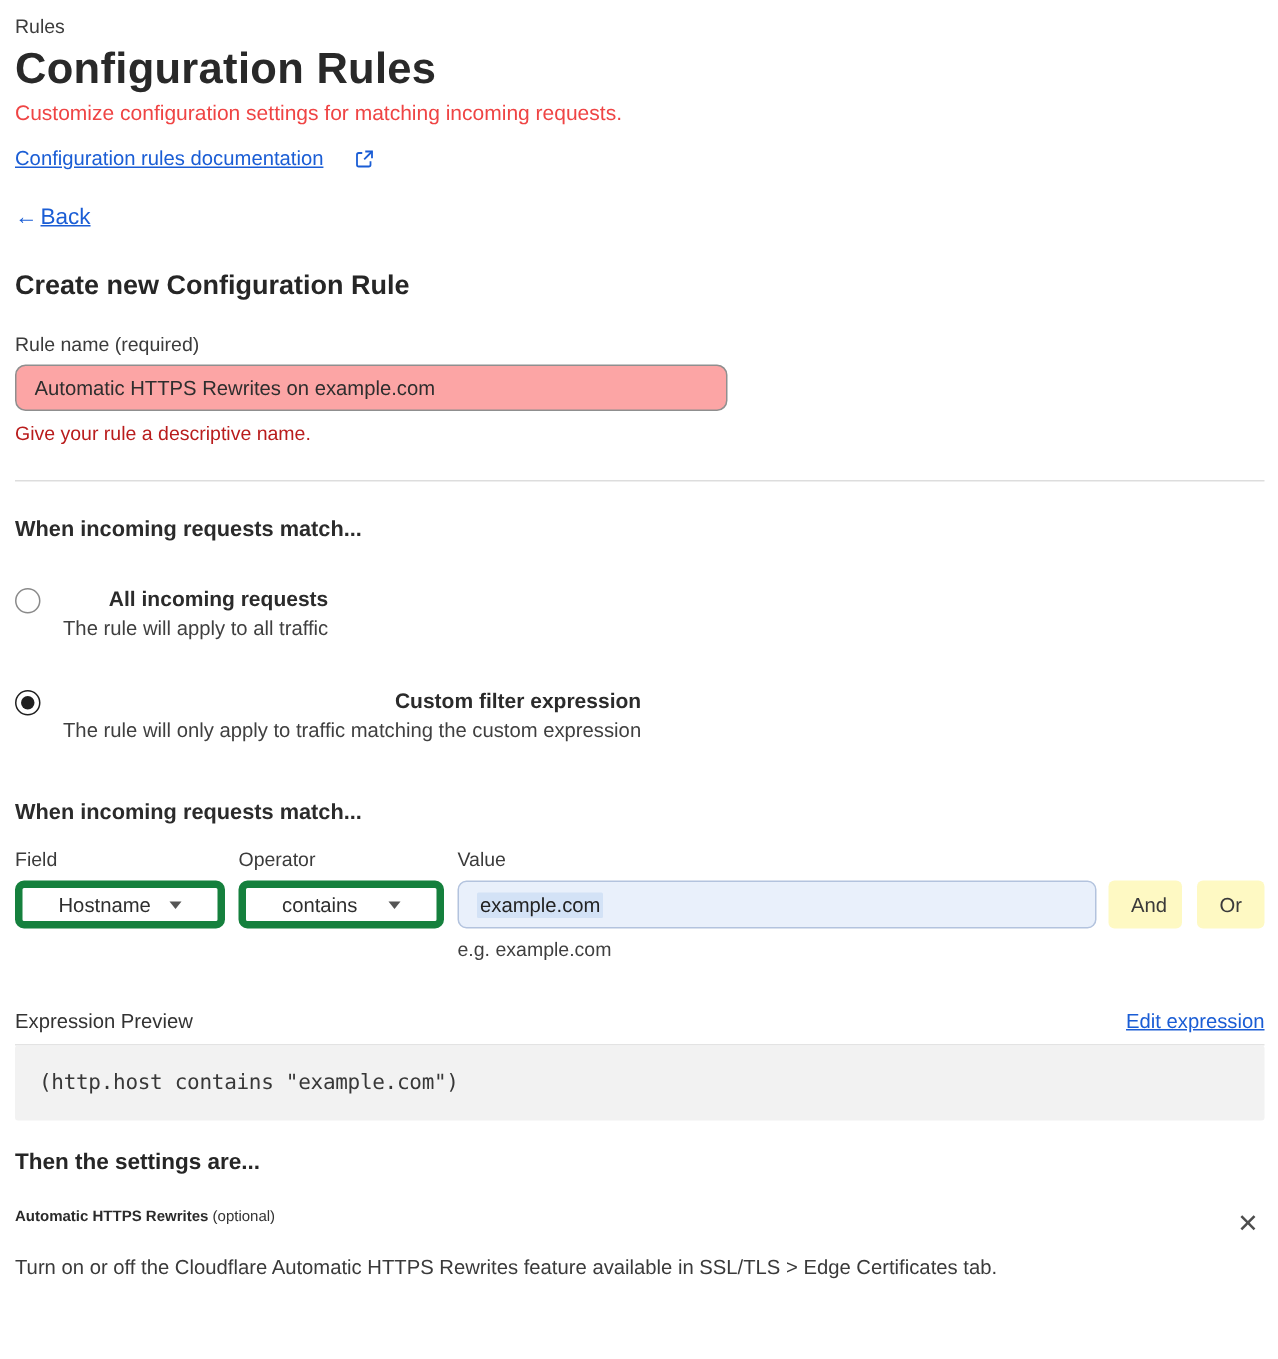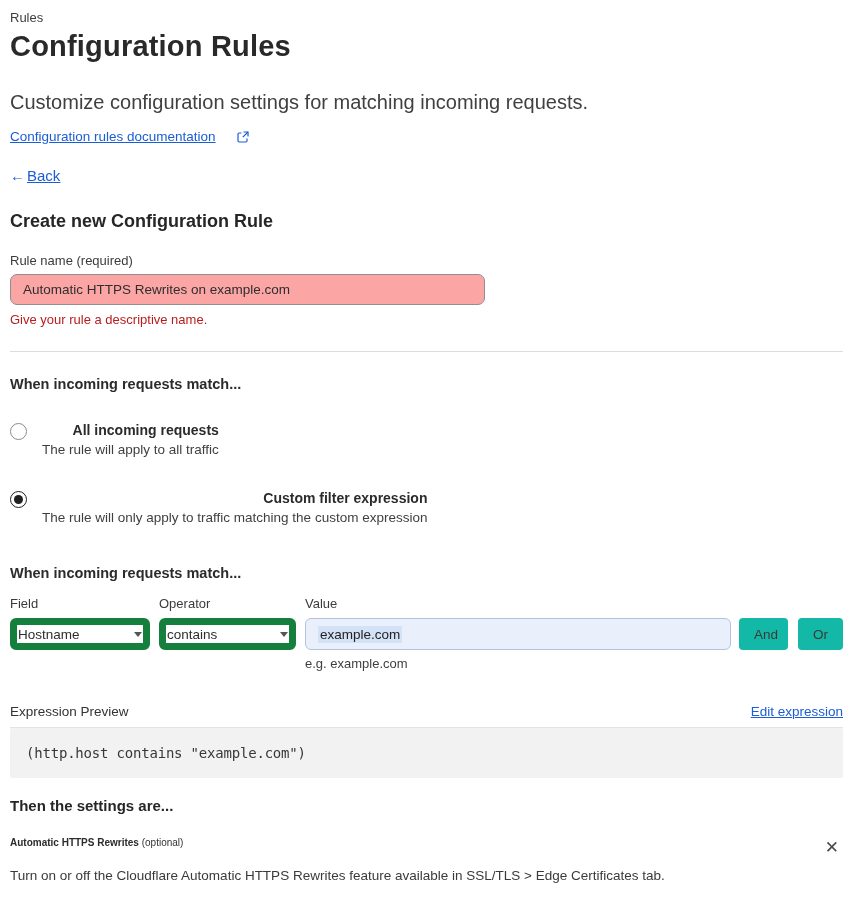--- a/index.html
+++ b/index.html
@@ -7,21 +7,21 @@
   body {
     width: 852px; height: 906px;
     font-family: "Liberation Sans", sans-serif;
     color: #2b2b2b;
     overflow: hidden;
   }
   .container { padding: 10px 9px 0 10px; width: 852px; }
 
   .breadcrumb { font-size: 13px; color: #3d3d3d; }
   .page-title { font-size: 29px; font-weight: bold; color: #292929; margin-top: 5px; letter-spacing: .2px; }
-  .page-subtitle { font-size: 20px; color: #404040; margin-top: 28px; }
+  .page-subtitle { font-size: 14px; color: #ef4444; margin-top: 4px; }
 
   a.link { color: #1a5dd5; text-decoration: underline; cursor: pointer; }
   .doc-link-row { margin-top: 15px; font-size: 13.5px; display: flex; align-items: center; gap: 21px; }
   .ext-icon { display: inline-block; line-height: 0; }
 
   .back-row { margin-top: 23px; font-size: 15px; display: flex; align-items: center; }
   .back-arrow { color: #1a5dd5; text-decoration: none; margin-right: 2px; }
 
   .section-title { font-size: 18px; font-weight: bold; color: #262626; margin-top: 27px; }
 
@@ -49,36 +49,36 @@
   .radio-circle.checked { border-color: #1f1f1f; }
   .radio-dot { width: 9px; height: 9px; border-radius: 50%; background: #1f1f1f; }
   .radio-texts { margin-left: 15px; }
   .radio-label { font-size: 14px; font-weight: bold; color: #2b2b2b; text-align: right; }
   .radio-desc { font-size: 13.5px; color: #3f3f3f; margin-top: 4px; }
 
   .builder { display: flex; align-items: flex-end; margin-top: 15px; }
   .builder-col { display: flex; flex-direction: column; }
   .builder-col .col-label { font-size: 13px; color: #3b3b3b; margin-bottom: 7px; margin-top: 0; }
   .select-box {
-    height: 32px; border: 7px solid #15803d; border-radius: 6px; background: #fff;
+    height: 32px; border: 5px solid #15803d; border-radius: 6px; background: #fff;
     display: flex; align-items: center; justify-content: space-between;
-    padding: 0 1px; font-size: 13.5px; color: #2e2e2e; cursor: pointer;
+    padding: 0 24px; font-size: 13.5px; color: #2e2e2e; cursor: pointer;
   }
   .chevron { width: 0; height: 0; border-left: 4.5px solid transparent; border-right: 4.5px solid transparent; border-top: 5.5px solid #555; }
   .col-field { width: 140px; }
   .col-operator { width: 137px; margin-left: 9px; }
   .col-value { flex: 1; margin-left: 9px; }
   .value-input {
     height: 32px; border: 1px solid #b3c3de; border-radius: 6px;
     background: #e9f0fb; display: flex; align-items: center; padding: 0 12px;
     font-size: 13.5px; color: #222; cursor: text;
   }
   .value-selection { background: #d3e2f6; padding: 1px 2px; border-radius: 1px; }
   .btn-gray {
-    height: 32px; background: #14b8a6; border: none; border-radius: 4px;
+    height: 32px; background: #fef9c3; border: none; border-radius: 4px;
     font-family: "Liberation Sans", sans-serif; font-size: 13.5px; color: #3a3a3a;
     cursor: pointer; padding: 0 15px;
   }
   .btn-and { margin-left: 8px; width: 49px; }
   .btn-or { margin-left: 10px; width: 45px; }
   .value-help { font-size: 13px; color: #3f3f3f; margin-top: 6px; margin-left: 295px; }
 
   .preview-row { display: flex; justify-content: space-between; align-items: center; margin-top: 33px; }
   .preview-label { font-size: 13.5px; color: #333; }
   .edit-link { font-size: 13.5px; }

